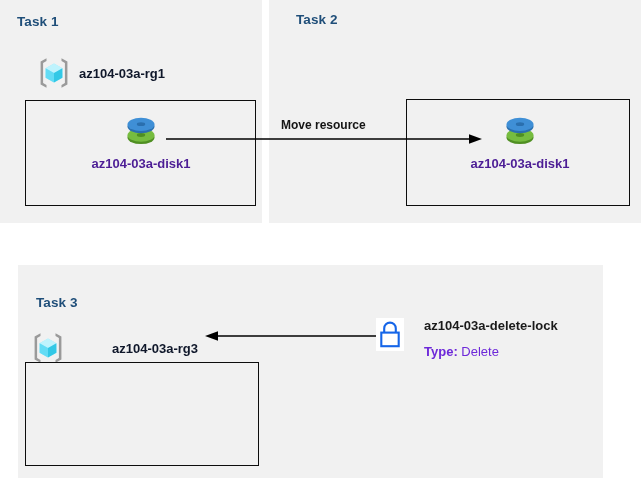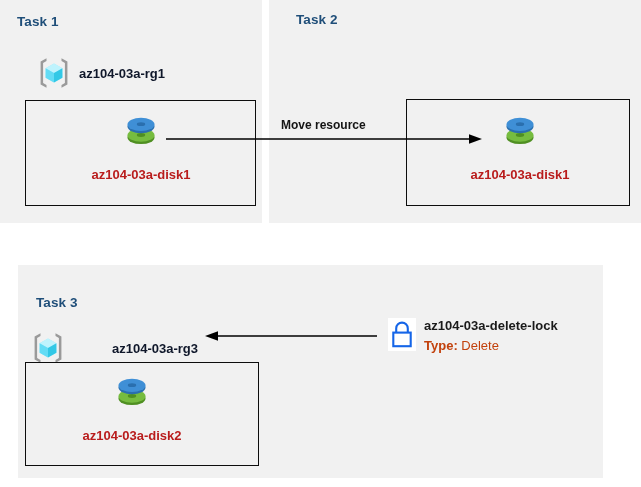--- a/index.html
+++ b/index.html
@@ -81,66 +81,67 @@
     white-space: nowrap;
   }
   #disk-task1 { left: 60px;  top: 113px; width: 162px; }
   #disk-task2 { left: 440px; top: 113px; width: 160px; }
   #disk-task3 { left: 52px;  top: 374px; width: 160px; }
 
   .disk-icon { width: 44px; height: 40px; display: block; margin: 0 auto; }
   .disk-label {
     font-weight: bold;
     font-size: 13px;
-    color: #b91c1c;
-    margin-top: 14px;
+    color: #4c1d95;
+    margin-top: 3px;
   }
 
   
   .arrow-svg { position: absolute; overflow: visible; }
   #arrow-move { left: 166px; top: 128px; width: 316px; height: 22px; }
   #arrow-lock { left: 205px; top: 326px; width: 172px; height: 20px; }
 
   .arrow-label {
     position: absolute;
     font-weight: bold;
     font-size: 12px;
     color: #141414;
     white-space: nowrap;
   }
   #label-move { left: 281px; top: 118px; }
 
   
   #lock-group {
     position: absolute;
-    left: 388px;
+    left: 376px;
     top: 318px;
     display: flex;
     align-items: flex-start;
     white-space: nowrap;
+    gap: 12px;
   }
   .lock-icon-wrap {
     width: 28px; height: 33px;
     background: #ffffff;
     display: block;
     flex: none;
   }
   .lock-icon { width: 28px; height: 33px; display: block; }
   .lock-text { margin-left: 8px; line-height: 1.18; }
   .lock-name {
     font-weight: bold;
     font-size: 13px;
     color: #1a1a1a;
     display: block;
   }
   .lock-type-line {
     font-size: 13px;
-    color: #c2410c;
+    color: #6d28d9;
     display: block;
-    margin-top: 5px;
+    margin-top: 11px;
   }
   .lock-type-key { font-weight: bold; }
   .lock-type-val { font-weight: normal; }
 </style>
 </head>
 <body>
 
 <div class="canvas">
 
   <div class="panel" id="panel-task1"></div>
@@ -210,31 +211,20 @@
       <path d="M18 8.4 L26.4 13.2 L26.4 22.8 L18 27.6 L9.6 22.8 L9.6 13.2 Z" fill="#9feefc"></path>
       <path d="M18 8.4 L26.4 13.2 L18 18.0 L9.6 13.2 Z" fill="#bff3fd"></path>
       <path d="M18 18.0 L26.4 13.2 L26.4 22.8 L18 27.6 Z" fill="#32c8e6"></path>
       <path d="M18 18.0 L18 27.6 L9.6 22.8 L9.6 13.2 Z" fill="#63dcf5"></path>
     </svg>
     <span class="rg-label">az104-03a-rg3</span>
   </div>
 
   <div class="inner-box" id="box-task3"></div>
 
-  <div class="disk-item" id="disk-task3">
-    <svg class="disk-icon" viewBox="0 0 44 40">
-      <ellipse cx="22" cy="24.5" rx="13.5" ry="6.6" fill="#4f8f22"></ellipse>
-      <ellipse cx="22" cy="22.2" rx="13.5" ry="6.6" fill="#76bc3f"></ellipse>
-      <ellipse cx="22" cy="22.0" rx="4.2" ry="1.9" fill="#4f8f22"></ellipse>
-      <ellipse cx="22" cy="13.6" rx="13.5" ry="6.6" fill="#2a6fae"></ellipse>
-      <ellipse cx="22" cy="11.4" rx="13.5" ry="6.6" fill="#3f8fd6"></ellipse>
-      <ellipse cx="22" cy="11.2" rx="4.2" ry="1.9" fill="#2a6fae"></ellipse>
-    </svg>
-    <div class="disk-label">az104-03a-disk2</div>
-  </div>
 
   <svg class="arrow-svg" id="arrow-lock" viewBox="0 0 172 20">
     <line x1="172" y1="10" x2="11" y2="10" stroke="#000000" stroke-width="1.4"></line>
     <polygon points="0,10 13,5.2 13,14.8" fill="#000000"></polygon>
   </svg>
 
   <div id="lock-group">
     <span class="lock-icon-wrap">
       <svg class="lock-icon" viewBox="0 0 28 33">
         <path d="M8.2 15.0 L8.2 10.4 A5.8 5.8 0 0 1 19.8 10.4 L19.8 15.0" fill="none" stroke="#1565e8" stroke-width="2.1"></path>

